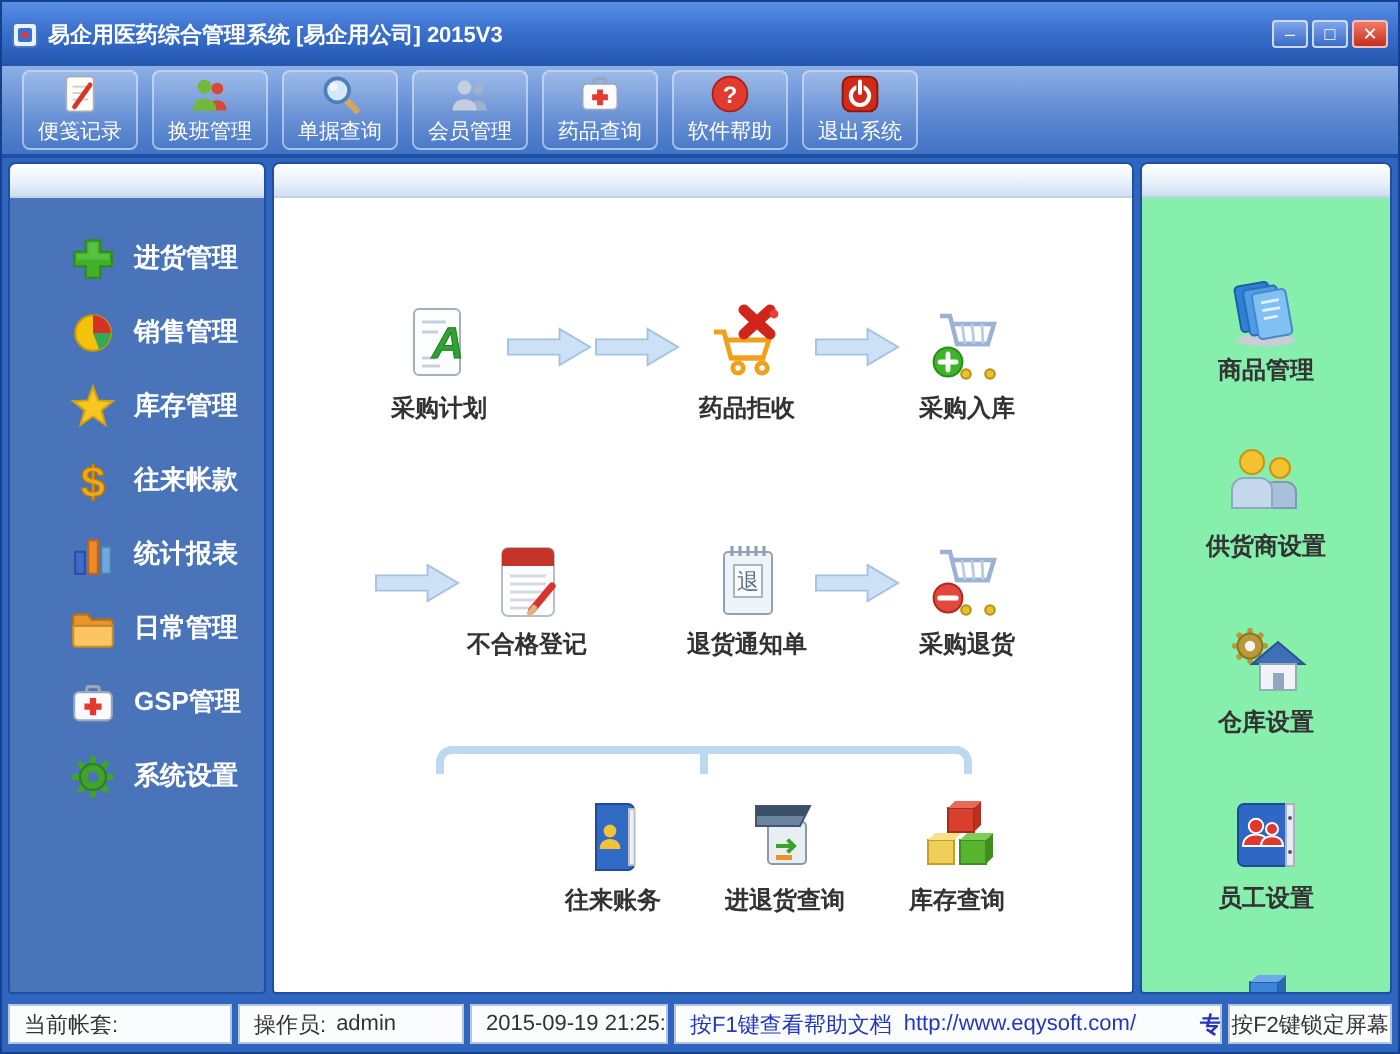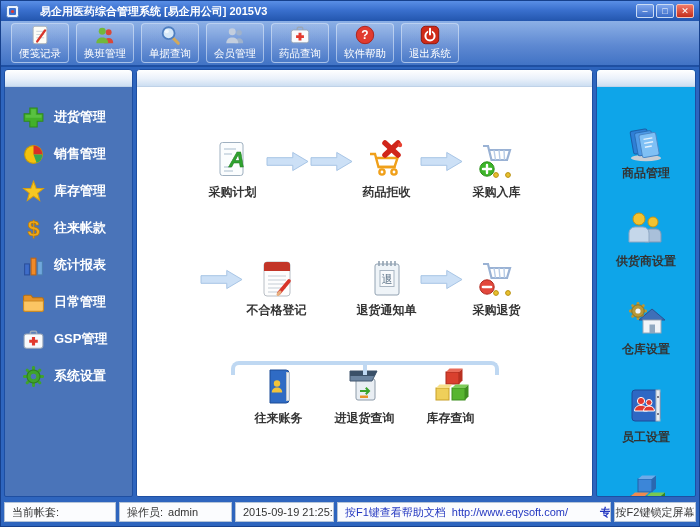--- a/index.html
+++ b/index.html
@@ -1,20 +1,20 @@
 <!DOCTYPE html>
 <html><head>
 <meta charset="utf-8">
 <style>
   * { margin:0; padding:0; box-sizing:border-box; }
   html,body { width:700px; height:527px; font-family:"Liberation Sans","DejaVu Sans",sans-serif; }
   .window { width:700px; height:527px; background:#2E65BE; border:1px solid #16408C; display:flex; flex-direction:column; }
 
   
-  .titlebar { height:20px; flex:none; display:flex; align-items:center; gap:21px; padding:0 5px;
+  .titlebar { height:32px; flex:none; display:flex; align-items:center; gap:5px; padding:0 5px;
     background:linear-gradient(180deg,#5A8FE6 0%,#3A70CE 45%,#2356AE 100%); }
   .titlebar .logo { width:13px; height:13px; flex:none; }
   .titlebar .title { flex:1; font-size:11px; font-weight:bold; color:#fff; white-space:nowrap; overflow:hidden; }
   .wbtns { display:flex; gap:2px; }
   .wbtn { width:18px; height:14px; border-radius:2px; border:1px solid #CBDCF4; color:#fff; font-size:9px; line-height:1;
     display:flex; align-items:center; justify-content:center; background:linear-gradient(#7FA6EC,#3A6CC8); cursor:pointer; }
   .wbtn.close { background:linear-gradient(#F27A68,#C42E1C); border-color:#F4C4BA; }
 
   
   .toolbar { height:46px; flex:none; display:flex; align-items:center; gap:7px; padding:2px 10px 3px;
@@ -24,43 +24,43 @@
     background:linear-gradient(rgba(255,255,255,.18),rgba(255,255,255,.03)); }
   .tbtn svg { width:22px; height:22px; }
   .tbtn .tlabel { font-size:10.5px; color:#fff; white-space:nowrap; }
 
   
   .content { flex:1; display:flex; gap:3px; padding:2px 3px; min-height:0; }
   .panel { border:1px solid #1E4FA2; border-radius:4px 4px 2px 2px; overflow:hidden; display:flex; flex-direction:column; }
   .cap { height:17px; flex:none; background:linear-gradient(#FFFFFF,#EAF1FA 55%,#CDDFF2); border-bottom:1px solid #BFD2E8; }
   .left  { width:129px; flex:none; background:#4A74B9; }
   .main  { flex:1; background:#fff; }
-  .right { width:100px; flex:none; background:#0ea5e9;font-family:Liberation Serif, serif; }
-
-  
-  .menu { padding:18px 0 0 17px;text-align:center; }
+  .right { width:126px; flex:none; background:#86efac;font-family:Liberation Serif, serif; }
+
+  
+  .menu { padding:18px 0 0 30px;text-align:center; }
   .mitem { display:flex; align-items:center; gap:9px; height:24px; margin-bottom:13px; cursor:pointer; }
   .mitem svg { width:23px; height:23px; flex:none; }
   .mlabel { font-size:13px; font-weight:bold; color:#fff; white-space:nowrap; }
 
   
   .flow { display:flex; flex-direction:column; }
   .frow { display:flex; justify-content:center; align-items:flex-start; }
   .frow1 { margin-top:52px; }
   .frow2 { margin-top:56px; }
   .fcell { width:66px; display:flex; flex-direction:column; align-items:center; cursor:pointer; }
   .fcell svg { width:44px; height:44px; }
   .flabel { margin-top:1px; font-size:12px; font-weight:bold; color:#333; white-space:nowrap; }
   .flow-arrow { width:44px; height:21px; margin-top:12px; flex:none; }
   .flow-spacer { width:44px; flex:none; }
   .frow3 { position:relative; width:340px; margin:42px auto 0; }
   .bracket { position:absolute; top:0; left:36px; right:36px; height:14px;
     border:4px solid #BFD8F2; border-bottom:none; border-radius:8px 8px 0 0; }
   .bracket-stub { position:absolute; top:0; left:50%; width:4px; height:14px; margin-left:-2px; background:#BFD8F2; }
-  .frow3-items { display:flex; justify-content:center; padding-top:4px; }
+  .frow3-items { display:flex; justify-content:flex-end; padding-top:24px; }
   .frow3 .fcell { width:86px; }
 
   
   .rbar { padding-top:34px; display:flex; flex-direction:column; align-items:center; }
   .ritem { display:flex; flex-direction:column; align-items:center; margin-bottom:27px; cursor:pointer; }
   .ritem svg { width:42px; height:42px; }
   .rlabel { margin-top:2px; font-size:12px; font-weight:bold; color:#333; white-space:nowrap; }
 
   
   .statusbar { height:27px; flex:none; display:flex; gap:3px; padding:3px 3px 4px; background:#2E65BE; }

